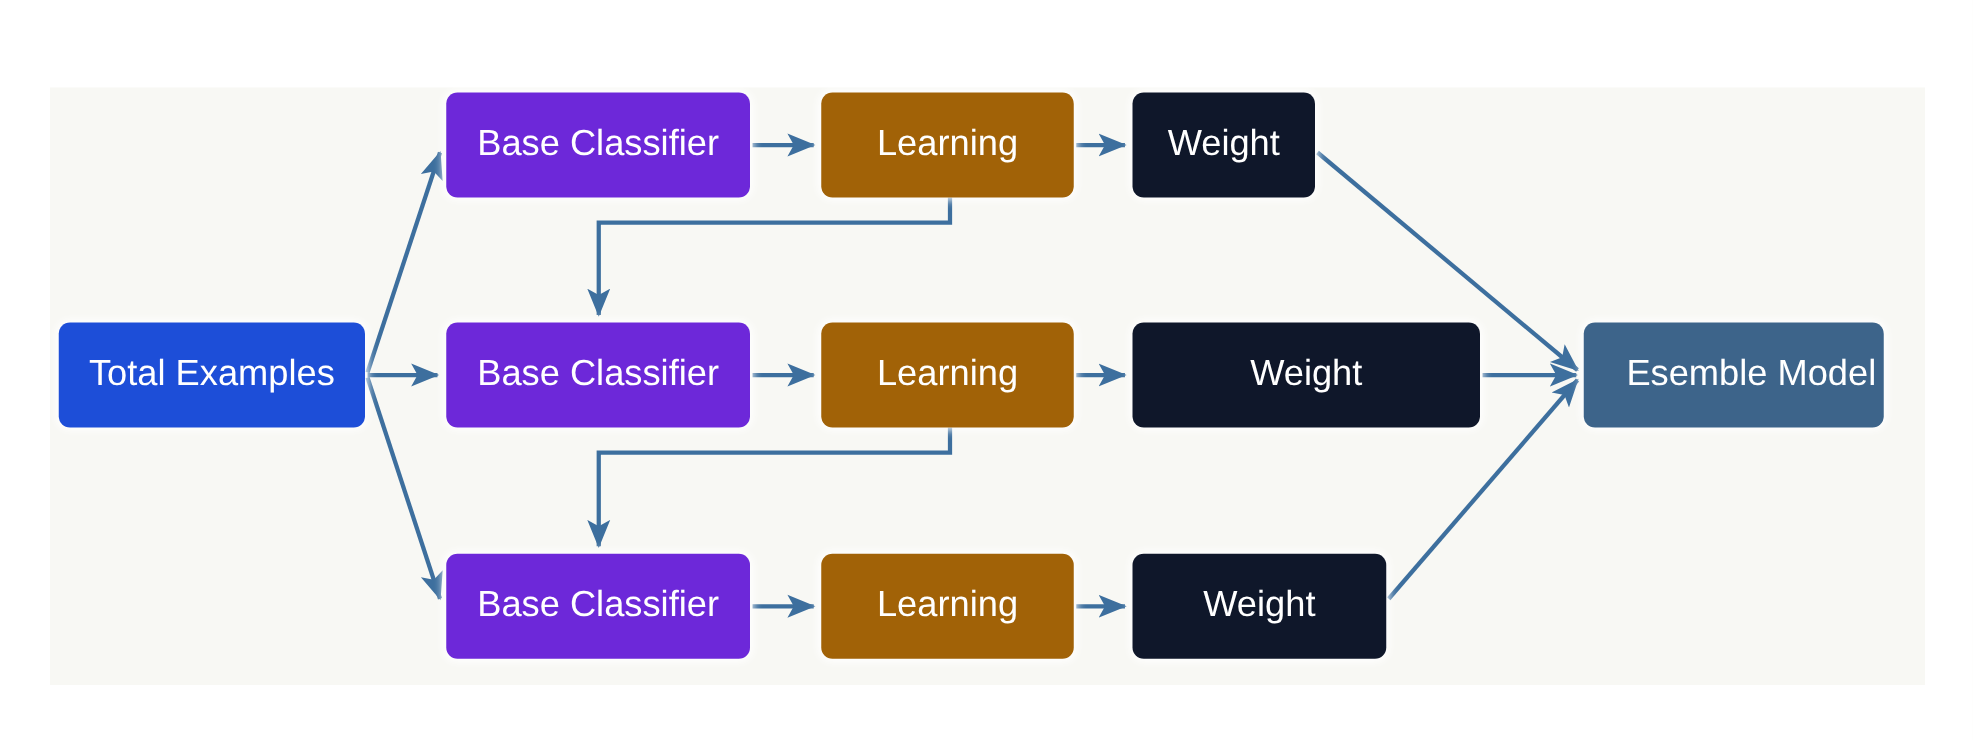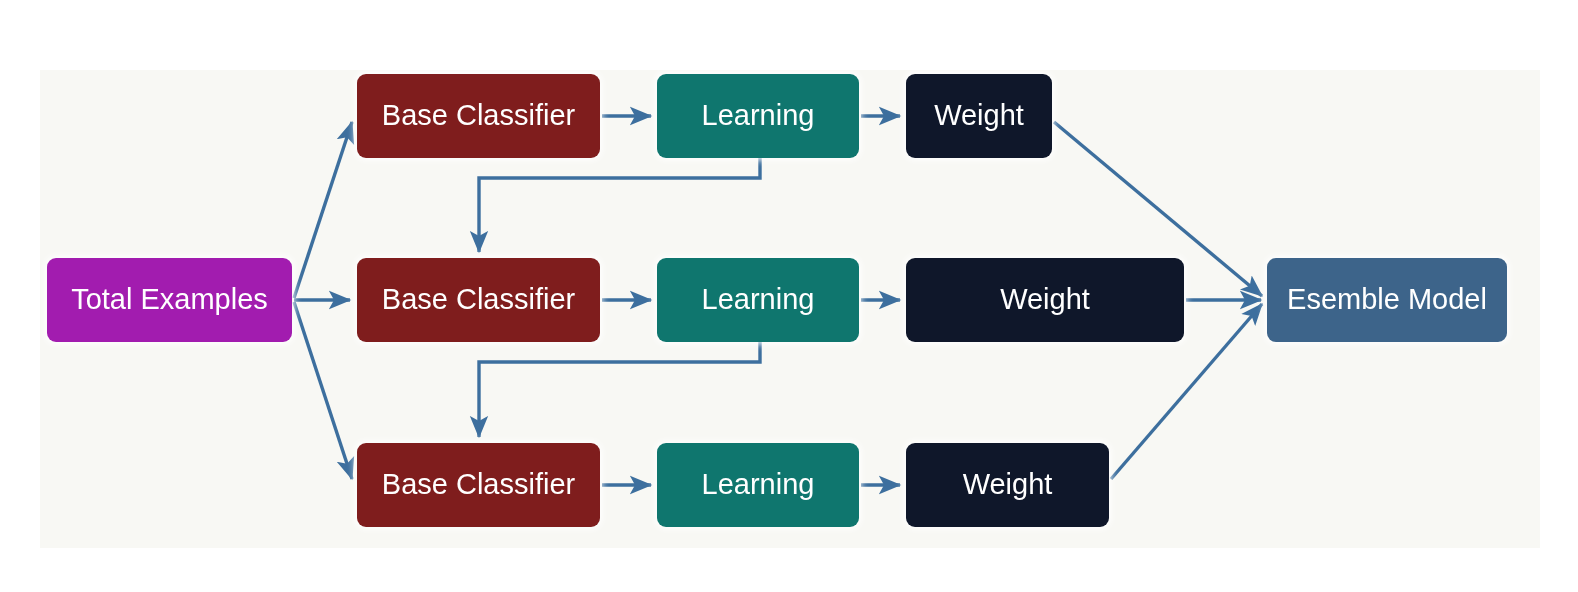--- a/index.html
+++ b/index.html
@@ -46,23 +46,23 @@
     text-align: center;
     line-height: 1.1;
     white-space: nowrap;
     overflow: hidden;
     box-shadow: 0 0 7px 2px rgba(255,255,255,0.95);
   }
   .node-label {
     display: block;
     padding: 0 6px;
   }
-  .n-source   { background: #a21caf; font-size: 29px; }
-  .n-base     { background: #7f1d1d; font-size: 29px; }
-  .n-learning { background: #0f766e; font-size: 29px; }
+  .n-source   { background: #1d4ed8; font-size: 29px; }
+  .n-base     { background: #6d28d9; font-size: 29px; }
+  .n-learning { background: #a16207; font-size: 29px; }
   .n-weight   { background: #0f172a; font-size: 29px; }
   .n-ensemble { background: #3d648a; font-size: 29px; }
 </style>
 </head>
 <body>
 
 <div id="diagram-root">
 
   <div id="canvas"></div>
 
@@ -125,17 +125,17 @@
   <div class="node n-base" style="left:357px; top:443px; width:243px; height:84px;">
     <span class="node-label">Base Classifier</span>
   </div>
   <div class="node n-learning" style="left:657px; top:443px; width:202px; height:84px;">
     <span class="node-label">Learning</span>
   </div>
   <div class="node n-weight" style="left:906px; top:443px; width:203px; height:84px;">
     <span class="node-label">Weight</span>
   </div>
 
-  <div class="node n-ensemble" style="left:1267px; top:258px; width:240px; height:84px;">
+  <div class="node n-ensemble" style="left:1267px; top:258px; width:240px; height:84px;justify-content:flex-end;">
     <span class="node-label">Esemble Model</span>
   </div>
 
 </div>
 
 </body></html>

